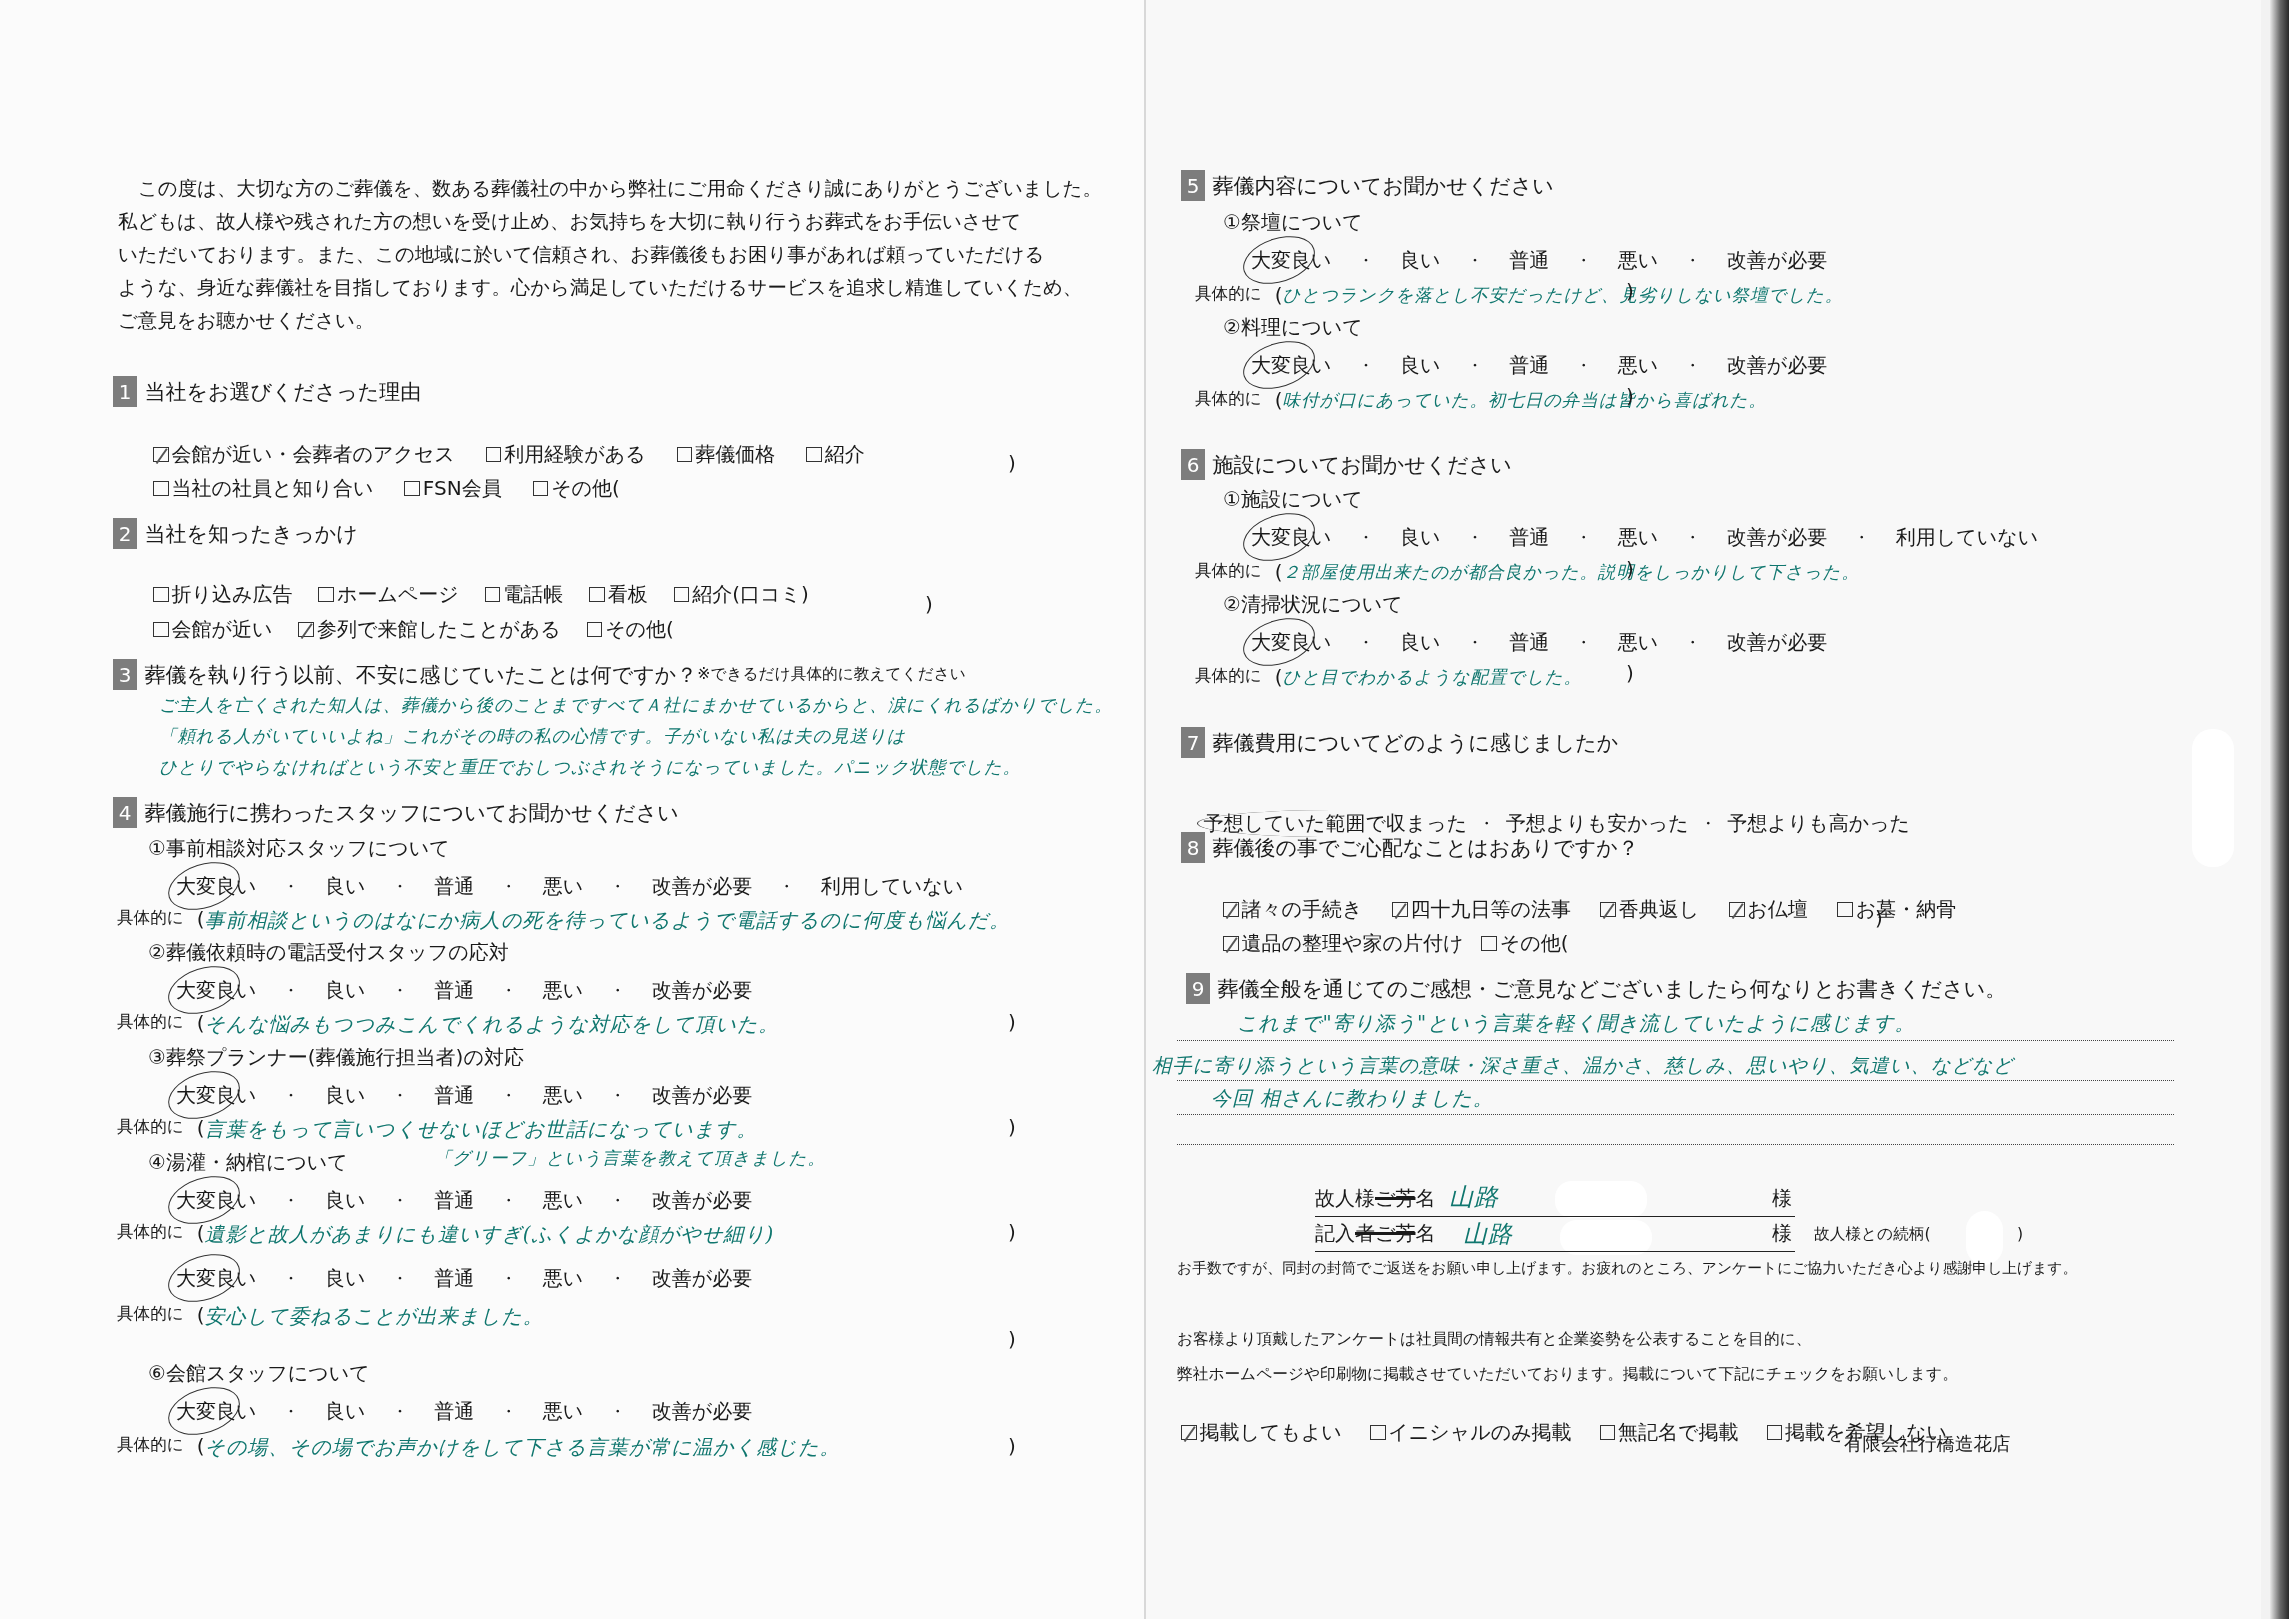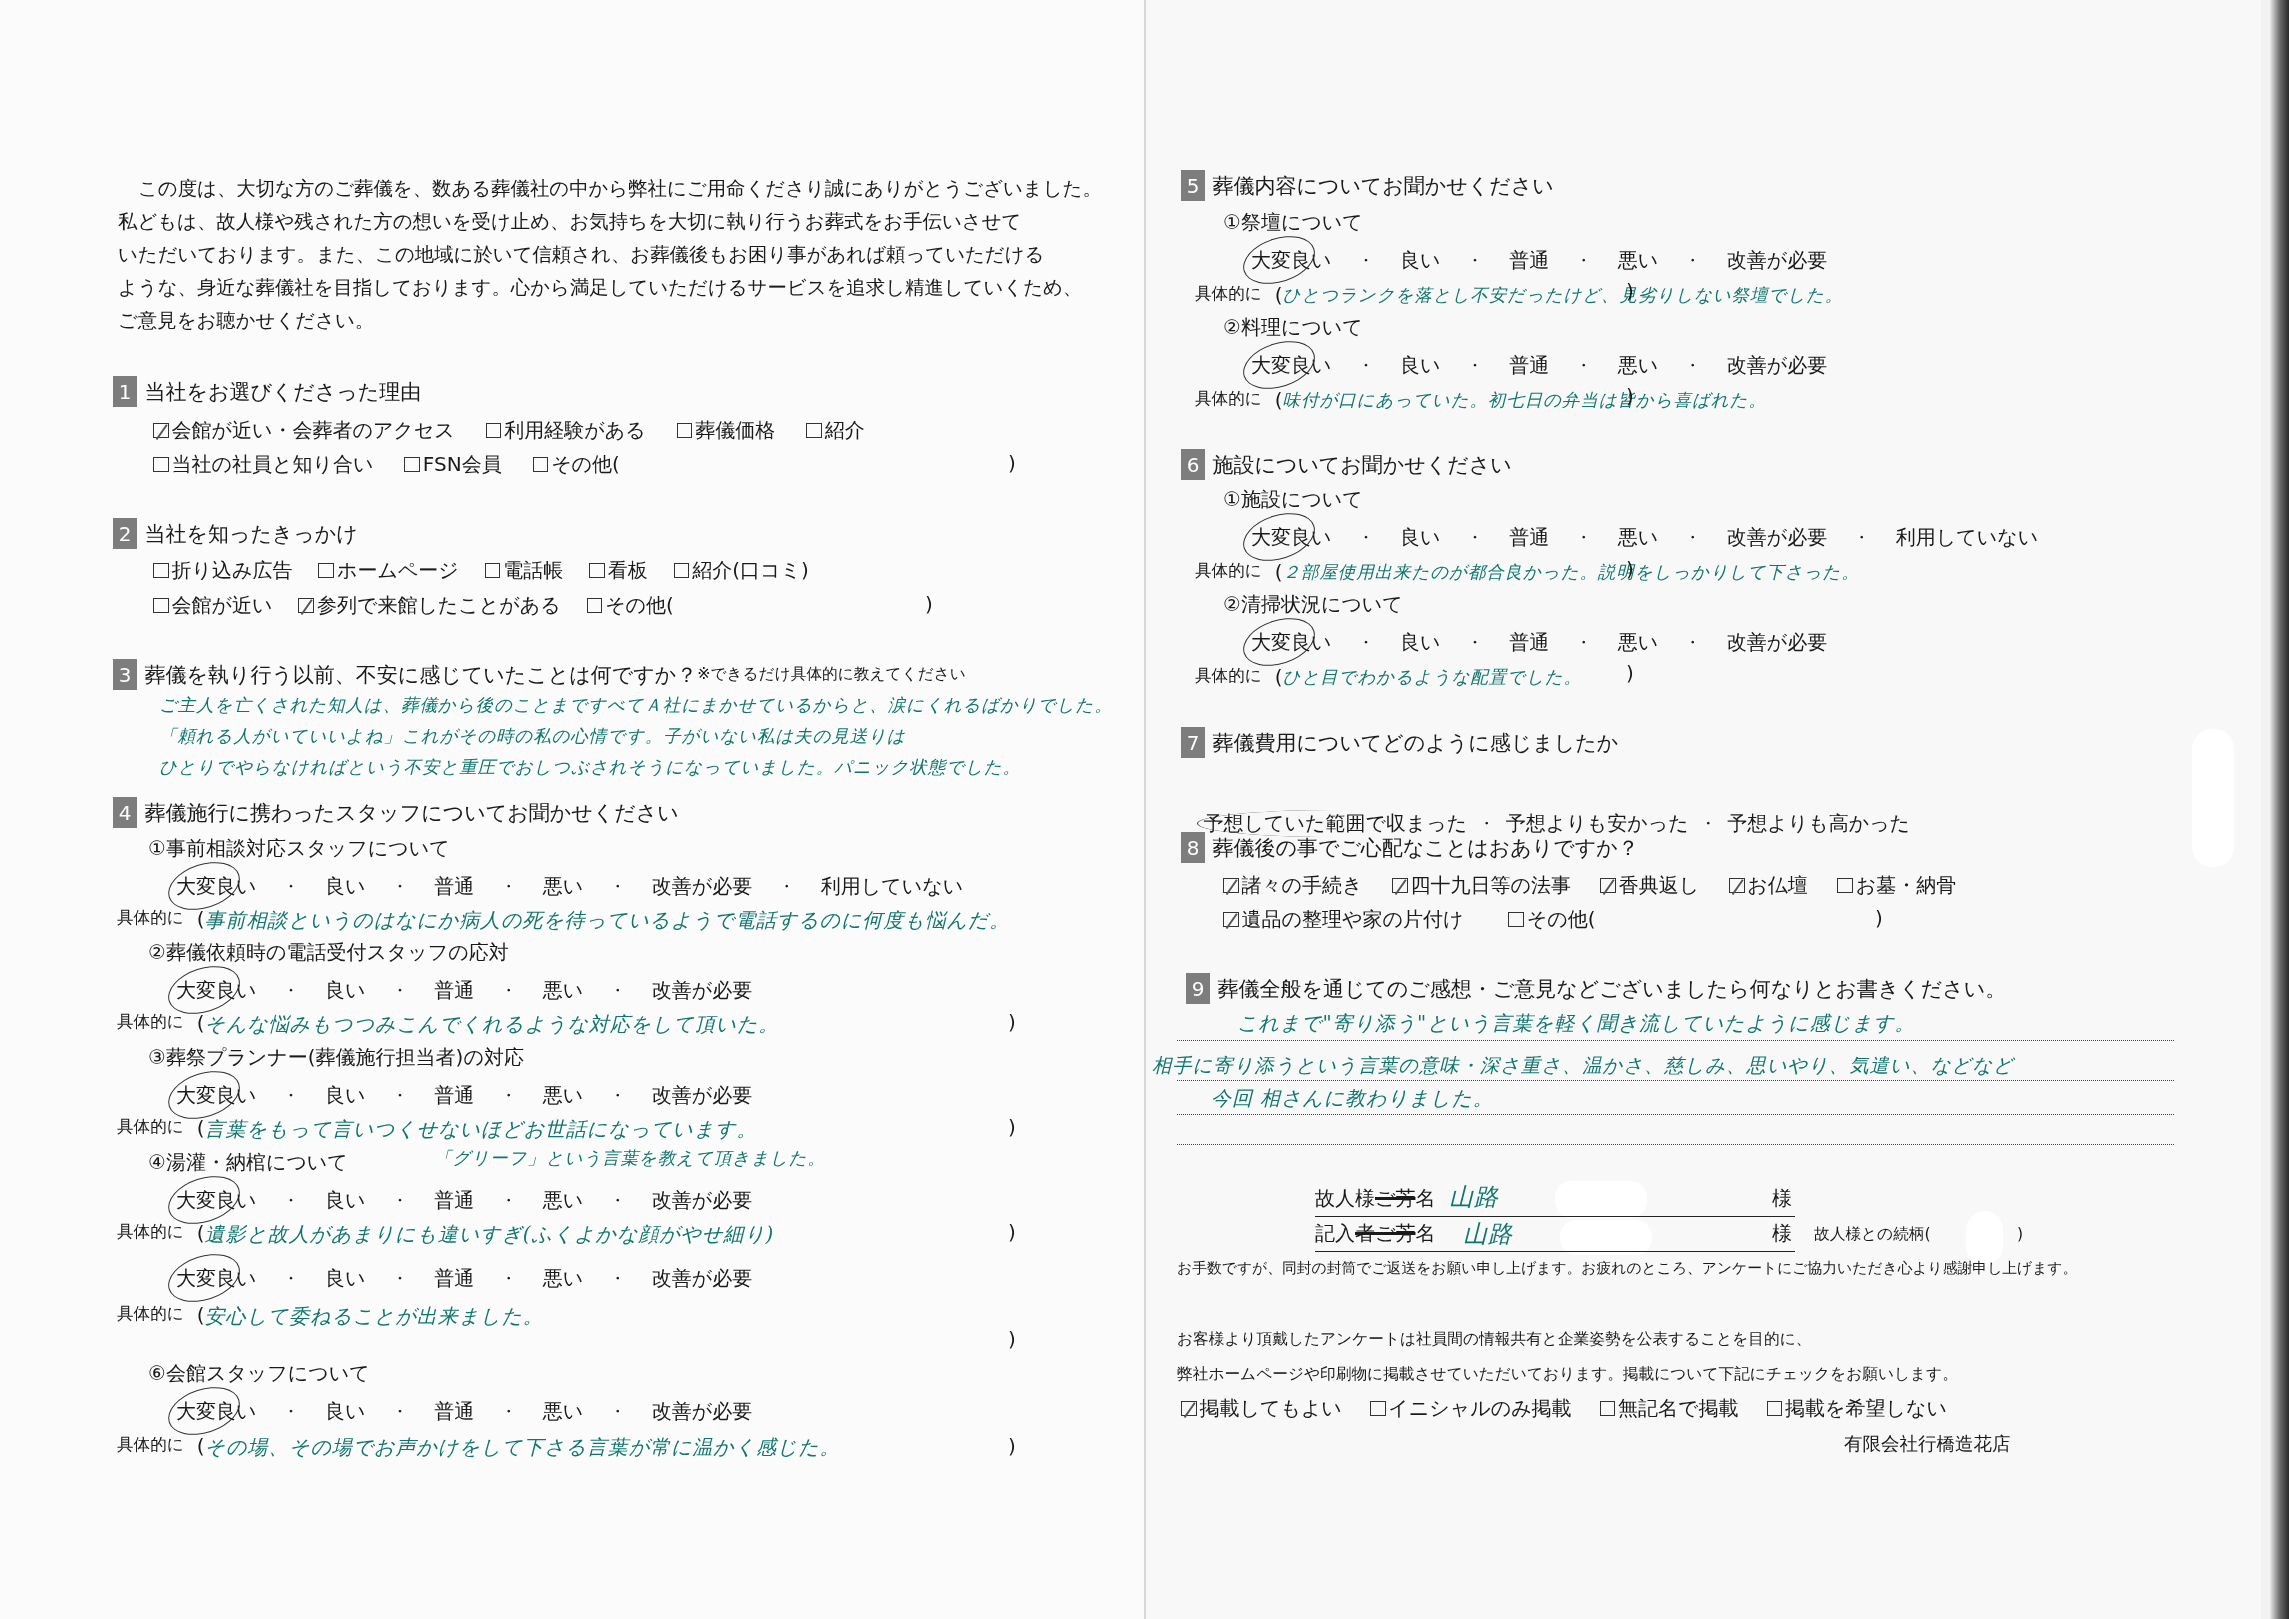--- a/index.html
+++ b/index.html
@@ -10,21 +10,21 @@
   .page.right{left:1144px;width:1117px;background:#f8f8f8;}
   .fold{position:absolute;left:1144px;top:0;width:1.8px;height:1620px;background:#d8d8d8;}
   .edge{position:absolute;right:0;top:0;width:20px;height:1620px;background:linear-gradient(90deg,#e9e9e9,#6a6a6a 50%,#222);}
   .abs{position:absolute;white-space:nowrap;}
   .intro{font-size:19.4px;line-height:33px;left:118px;top:172px;}
   .intro div{height:33px;}
   .sec{display:flex;align-items:center;font-size:21px;}
   .num{width:24px;height:31px;background:#7d7d7d;color:#fff;font-size:20px;
        display:flex;align-items:center;justify-content:center;margin-right:7.4px;}
   .row{font-size:20px;display:flex;gap:28px;align-items:center;}
-  .cb{display:inline-flex;align-items:center;}
+  .cb{display:inline-flex;align-items:center;margin-top:24px;}
   .box{display:inline-block;width:15.7px;height:15.7px;border:1.5px solid #333;margin-right:2.8px;position:relative;box-sizing:border-box;}
   .box.checked::after{content:"";position:absolute;left:1.8px;top:-2.8px;width:1.8px;height:17.5px;background:#555;transform:rotate(35deg);transform-origin:bottom left;}
   .sub{font-size:20px;}
   .rating{font-size:20px;display:flex;align-items:center;margin-top:44px;}
   .rating span.opt{position:relative;}
   .rating span.sep{margin:0 26px;font-size:16.6px;}
   .circled::before{content:"";position:absolute;left:-9.2px;top:-9.2px;width:72px;height:42px;border:1.8px solid #333;border-radius:50%;transform:rotate(-18deg);}
   .detail{display:flex;align-items:flex-start;font-size:16.6px;}
   .detail .lbl{font-size:16.6px;margin-right:13px;}
   .hw{font-family:"DejaVu Serif","Liberation Serif",serif;font-style:italic;color:#0f766e;font-size:20px;letter-spacing:0.9px;}
@@ -399,21 +399,21 @@
     </label>
   <label class="cb">
       <span class="box checked"></span>
       <span>お仏壇</span>
     </label>
   <label class="cb">
       <span class="box"></span>
       <span>お墓・納骨</span>
     </label>
 </div>
-<div class="abs row" style="left:1223px;top:906px;gap:45px">
+<div class="abs row" style="left:1223px;top:906px;gap:18px">
   <label class="cb">
       <span class="box checked"></span>
       <span>遺品の整理や家の片付け</span>
     </label>
   <label class="cb">
       <span class="box"></span>
       <span>その他(</span>
     </label>
 </div>
 <span class="rparen" style="left:1875px;top:906px">)</span>

